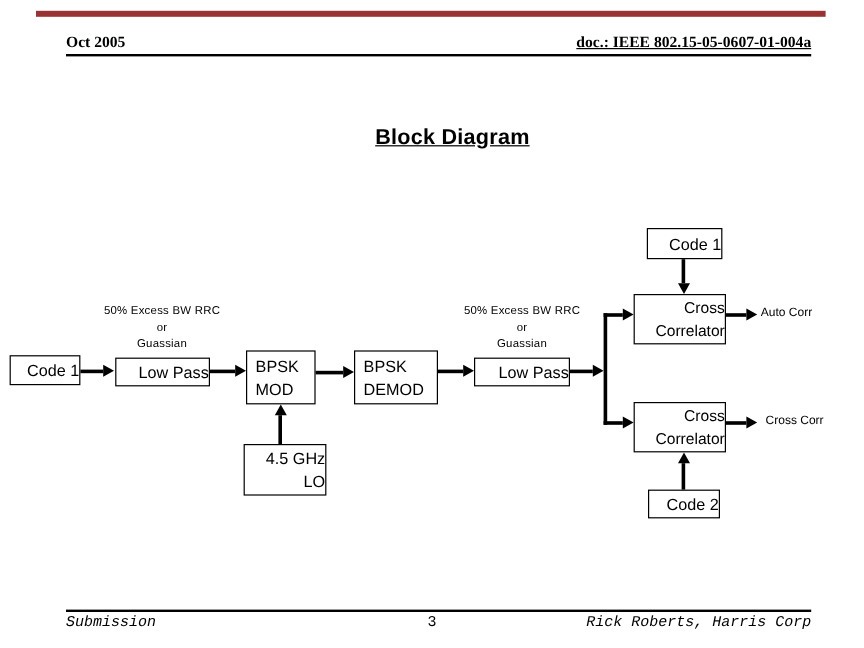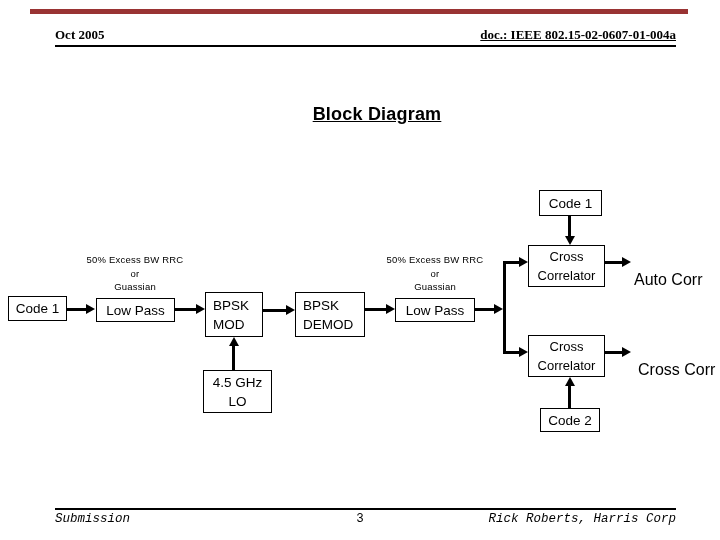--- a/index.html
+++ b/index.html
@@ -25,30 +25,30 @@
   .slide-title{
     position:absolute;left:34px;right:0;top:104px;
     text-align:center;font-size:18px;text-decoration:underline;
     letter-spacing:0.2px;
     font-weight:bold;
   }
   
   .box{
     position:absolute;border:1.5px solid #000;background:#fff;
     font-size:13.5px;display:flex;flex-direction:column;
-    justify-content:center;align-items:center;line-height:19px;
+    justify-content:center;align-items:flex-end;line-height:19px;
     box-sizing:border-box;white-space:nowrap;
   }
   .box.left-text{align-items:flex-start;padding-left:7px;}
   
   .filter-note{
     position:absolute;width:160px;text-align:center;
     font-size:9.5px;line-height:13.5px;letter-spacing:0.2px;
   }
-  .out-label{position:absolute;font-size:16px;white-space:nowrap;margin-top:16px;}
+  .out-label{position:absolute;font-size:10px;white-space:nowrap;}
   
   .hline{position:absolute;height:3px;background:#000;}
   .vline{position:absolute;width:3px;background:#000;}
   .ah{position:absolute;width:0;height:0;}
   .ah.right{border-left:9px solid #000;border-top:5px solid transparent;border-bottom:5px solid transparent;}
   .ah.down{border-top:9px solid #000;border-left:5px solid transparent;border-right:5px solid transparent;}
   .ah.up{border-bottom:9px solid #000;border-left:5px solid transparent;border-right:5px solid transparent;}
   
   .footer-rule{position:absolute;left:55px;right:44px;top:508px;height:2px;background:#000;}
   .footer-text{
@@ -61,21 +61,21 @@
 </style>
 </head>
 <body>
 
 <div class="slide" style="background: rgb(255, 255, 255);">
 
   <div class="accent-bar" style="background: rgb(153, 51, 51);"></div>
 
   <div class="header">
     <span>Oct 2005</span>
-    <span class="doc">doc.: IEEE 802.15-02-0607-01-004a</span>
+    <span class="doc">doc.: IEEE 802.15-05-0607-01-004a</span>
   </div>
 
   <div class="slide-title">Block Diagram</div>
 
   <div class="filter-note" style="left:55px;top:253px;">
     <div>50% Excess BW RRC</div>
     <div>or</div>
     <div>Guassian</div>
   </div>
   <div class="filter-note" style="left:355px;top:253px;">

